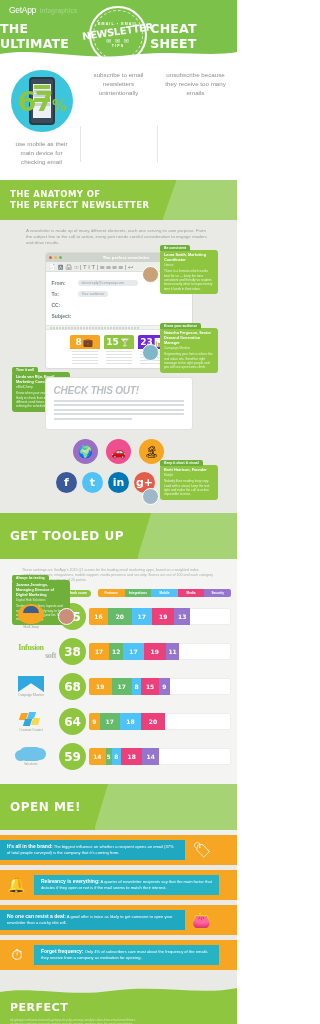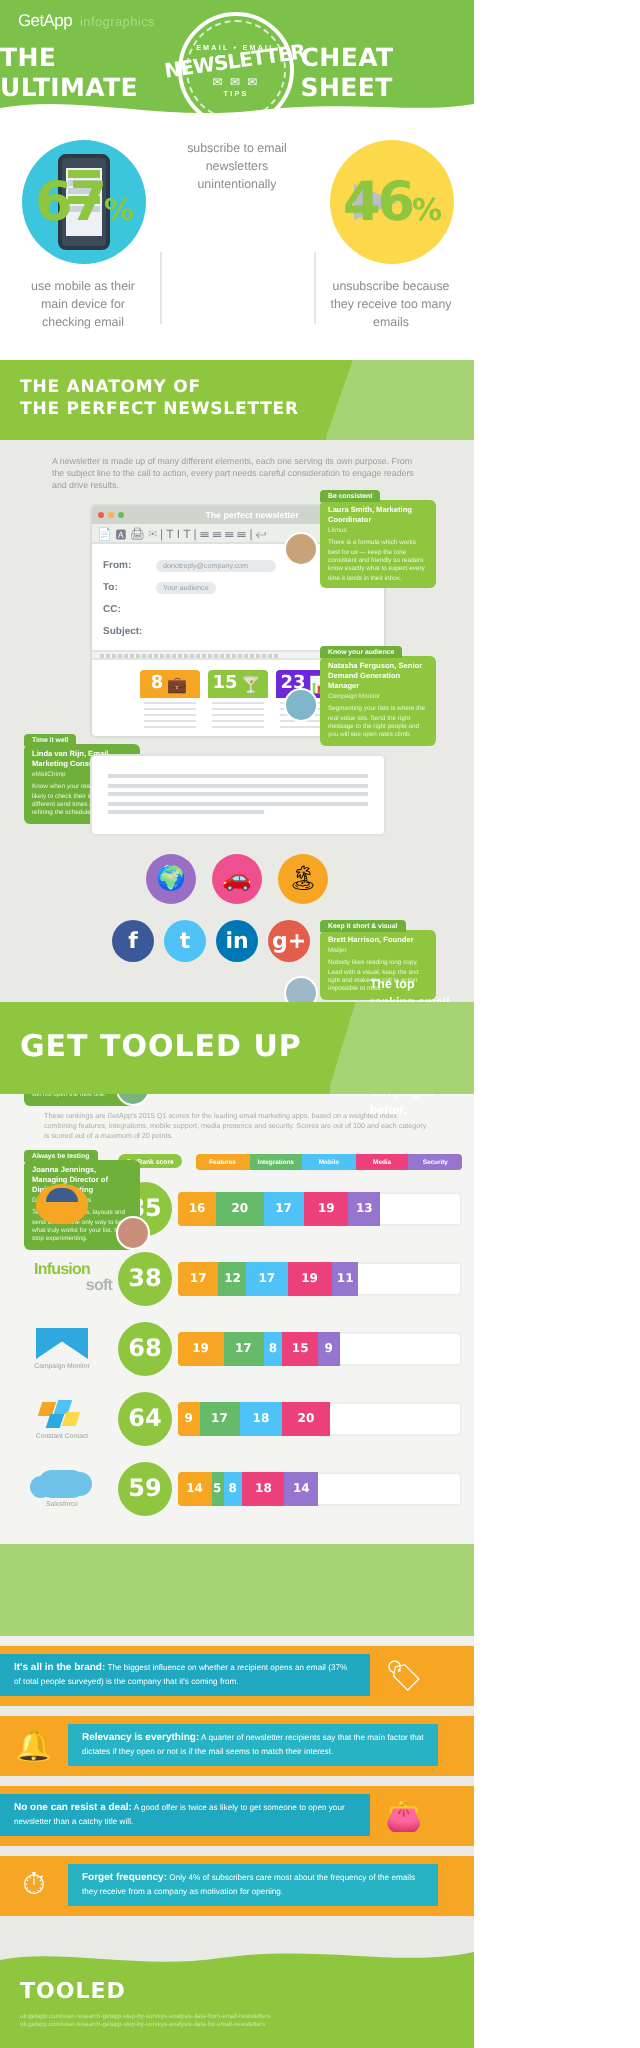--- a/index.html
+++ b/index.html
@@ -161,21 +161,21 @@
     clip-path: polygon(0 0, 100% 0, 0 100%);
   }
   .sec .tagsub {
     flex:1; display:flex; align-items:center;
     padding: 0 8px 0 20px;
     color:#ffffff; font-size:6.2px; line-height:9px; font-weight:bold;
   }
   .sec-green-bg { position:absolute; inset:0; background:#a6d474; }
 
   .sec.big { height: 46px; }
-  .sec.big .tag { font-size: 15px; line-height: 15px; letter-spacing:0.5px; }
+  .sec.big .tag { font-size: 12px; line-height: 15px; letter-spacing:0.5px; }
 
   
   .anat {
     background:#e9eae6;
     padding: 6px 0 10px 0;
     position: relative;
   }
   .blurb {
     font-size:4.4px; line-height:6px; color:#9aa09a; padding: 2px 26px 6px 26px;
     text-align:left;
@@ -271,21 +271,21 @@
     border-radius:6px; padding:1.5px 4px; margin-left:-6px;
   }
   .thead .cats { flex:1; display:flex; margin-left:4px; border-radius:2px; overflow:hidden; }
   .thead .cats span {
     flex:1; text-align:center; color:#ffffff; font-size:3.2px; font-weight:bold; padding:2px 0;
   }
   .k-or{background:#f6a623;} .k-gr{background:#66bb6a;} .k-bl{background:#4fc3f7;}
   .k-pk{background:#ec407a;} .k-pu{background:#9575cd;}
 
   .trow { display:flex; align-items:center; padding: 2px 6px; gap:3px; height: 35px; }
-  .tlogo { width:50px; text-align:center; font-size:4.4px; color:#9aa09a; }
+  .tlogo { width:50px; text-align:center; font-size:4.4px; color:#9aa09a;font-family:Liberation Serif, serif; }
   .tlogo .lname { display:block; margin-top:1px; font-size:3.4px; color:#9aa09a; }
   .tscore {
     width:27px;height:27px;border-radius:50%; background:#8ec63f;
     display:flex;align-items:center;justify-content:center;
     color:#fff; font-weight:bold; font-size:12px; font-family:"DejaVu Sans", sans-serif;
     flex-shrink:0;
   }
   .tbarwrap {
     flex:1; height:17px; background:#ffffff; border-radius:2px; display:flex; overflow:hidden;
     box-shadow: 0 0 0 1px #eceeea inset;
@@ -376,24 +376,20 @@
         <span class="pct"><span>67</span><span class="sm">%</span></span>
       </div>
       <p>use mobile as their main device for checking email</p>
     </div>
 
     <div class="stat">
       <p>subscribe to email newsletters unintentionally</p>
     </div>
 
     <div class="stat">
-      <div class="circ c-yel">
-        <div class="plane"></div>
-        <span class="pct"><span>46</span><span class="sm">%</span></span>
-      </div>
       <p>unsubscribe because they receive too many emails</p>
     </div>
   </div>
 
   <div class="sec">
     <div class="sec-green-bg"></div>
     <div class="tag">
       <span>THE ANATOMY OF</span>
       <span>THE PERFECT NEWSLETTER</span>
     </div>
@@ -523,20 +519,21 @@
 
     <div class="qcard dark" style="left:12px; top:152px;">
       <div class="qtab">Time it well</div>
       <div class="qh">Linda van Rijn, Email Marketing Consultant</div>
       <div class="qrole">eMailChimp</div>
       <div class="qb">Know when your readers are most likely to check their inbox. Test different send times and keep refining the schedule.</div>
     </div>
     <div class="avatar a3" style="left:58px; top:178px;"></div>
 
     <div class="checkbox">
+      <h4>CHECK THIS OUT!</h4>
       <div class="ln"></div>
         <div class="ln"></div>
         <div class="ln"></div>
       <div class="ln"></div>
         <div class="ln s"></div>
     </div>
 
     <div class="qcard" style="left:160px; top:245px;">
       <div class="qtab">Keep it short &amp; visual</div>
       <div class="qh">Brett Harrison, Founder</div>
@@ -671,20 +668,21 @@
         <span class="tbar k-gr" style="width:4.2%">5</span>
         <span class="tbar k-bl" style="width:6.7%">8</span>
         <span class="tbar k-pk" style="width:15.0%">18</span>
         <span class="tbar k-pu" style="width:11.7%">14</span>
       </div>
     </div>
   </div>
 
   <div class="sec big">
     <div class="sec-green-bg"></div>
+    <div class="tag">OPEN ME!</div>
     <div class="tagsub">What motivates subscribers to read a company newsletter?</div>
   </div>
 
   <div class="openme">
 
     <div class="fact">
       <div class="factband">
         <div class="factinner">
           <b>It's all in the brand:</b><span> The biggest influence on whether a recipient opens an email (37% of total people surveyed) is the company that it's coming from.</span>
         </div>
@@ -717,19 +715,19 @@
           <b>Forget frequency:</b><span> Only 4% of subscribers care most about the frequency of the emails they receive from a company as motivation for opening.</span>
         </div>
       </div>
     </div>
   </div>
 
   <div class="sources">
     <svg class="wave-green" viewBox="0 0 237 18" preserveAspectRatio="none">
       <path d="M0,0 L237,0 L237,6 C200,14 160,2 110,9 C70,15 30,4 0,10 Z" fill="#e9eae6"></path>
     </svg>
-    <h3>TOOLED</h3>
+    <h3>PERFECT</h3>
     <div class="src">uk.getapp.com/user-research-getapp-step-by-surveys-analysis-data-from-email-newsletters</div>
     <div class="src">uk.getapp.com/user-research-getapp-step-by-surveys-analysis-data-for-email-newsletters</div>
 
   </div>
 
 </div>
 
 </body></html>

